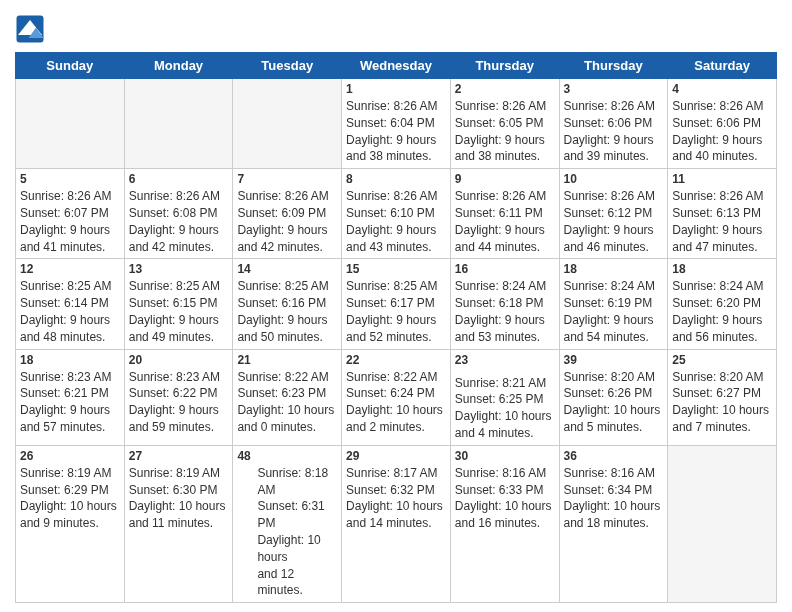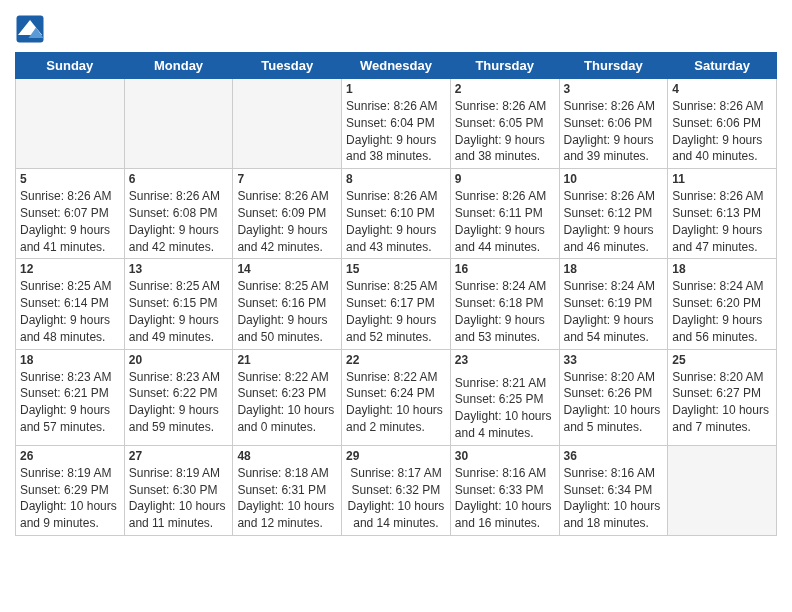--- a/index.html
+++ b/index.html
@@ -291,21 +291,21 @@
 and 2 minutes.</div>
           </td>
           <td>
             <span class="day-number">23</span>
             <div class="day-info" style="white-space: pre-line; margin-top: 8px;">Sunrise: 8:21 AM
 Sunset: 6:25 PM
 Daylight: 10 hours
 and 4 minutes.</div>
           </td>
           <td>
-            <span class="day-number">33</span>
+            <span class="day-number">39</span>
             <div class="day-info" style="white-space: pre-line;">Sunrise: 8:20 AM
 Sunset: 6:26 PM
 Daylight: 10 hours
 and 5 minutes.</div>
           </td>
           <td>
             <span class="day-number">25</span>
             <div class="day-info" style="white-space: pre-line;">Sunrise: 8:20 AM
 Sunset: 6:27 PM
 Daylight: 10 hours
@@ -322,28 +322,28 @@
           </td>
           <td>
             <span class="day-number">27</span>
             <div class="day-info" style="white-space: pre-line;">Sunrise: 8:19 AM
 Sunset: 6:30 PM
 Daylight: 10 hours
 and 11 minutes.</div>
           </td>
           <td>
             <span class="day-number">48</span>
-            <div class="day-info" style="white-space: pre-line;">Sunrise: 8:18 AM
+            <div class="day-info" style="white-space: pre-line; margin-left: 20px;">Sunrise: 8:18 AM
 Sunset: 6:31 PM
 Daylight: 10 hours
 and 12 minutes.</div>
           </td>
           <td>
             <span class="day-number">29</span>
-            <div class="day-info" style="white-space: pre-line; text-align: center;">Sunrise: 8:17 AM
+            <div class="day-info" style="white-space: pre-line;">Sunrise: 8:17 AM
 Sunset: 6:32 PM
 Daylight: 10 hours
 and 14 minutes.</div>
           </td>
           <td>
             <span class="day-number">30</span>
             <div class="day-info" style="white-space: pre-line;">Sunrise: 8:16 AM
 Sunset: 6:33 PM
 Daylight: 10 hours
 and 16 minutes.</div>

